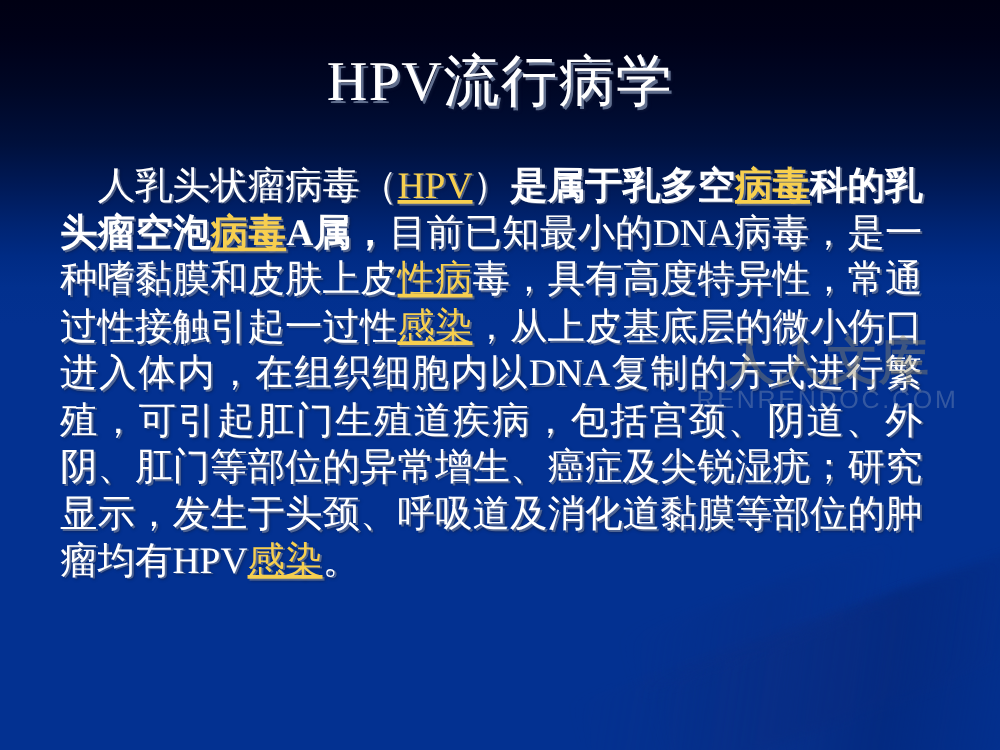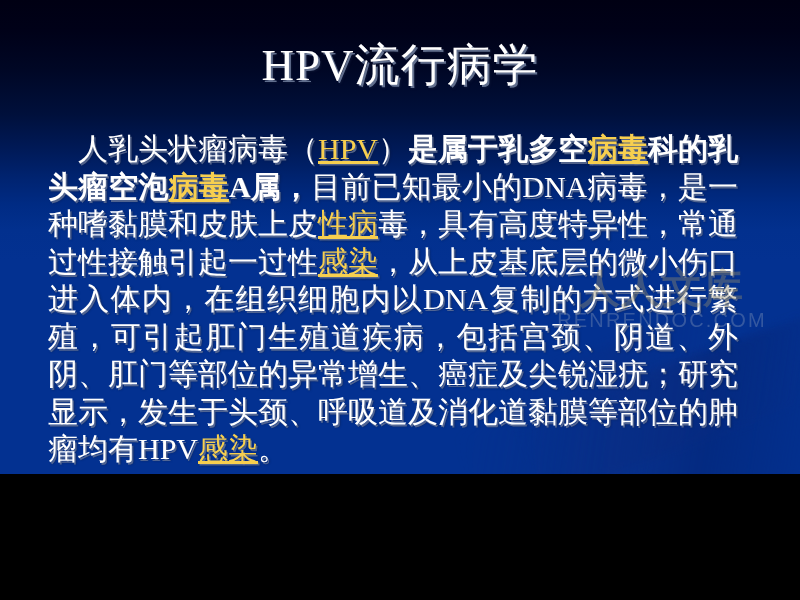--- a/index.html
+++ b/index.html
@@ -4,21 +4,21 @@
 <title>HPV</title>
 <style>
   html, body {
     margin: 0;
     padding: 0;
     background: #000;
   }
   #slide {
     position: relative;
     width: 800px;
-    height: 474px;
+    height: 600px;
     overflow: hidden;
     background:
       linear-gradient(to bottom,
         #000013 0px,
         #000118 30px,
         #000725 70px,
         #00103c 115px,
         #001a58 150px,
         #002472 180px,
         #002b84 205px,

